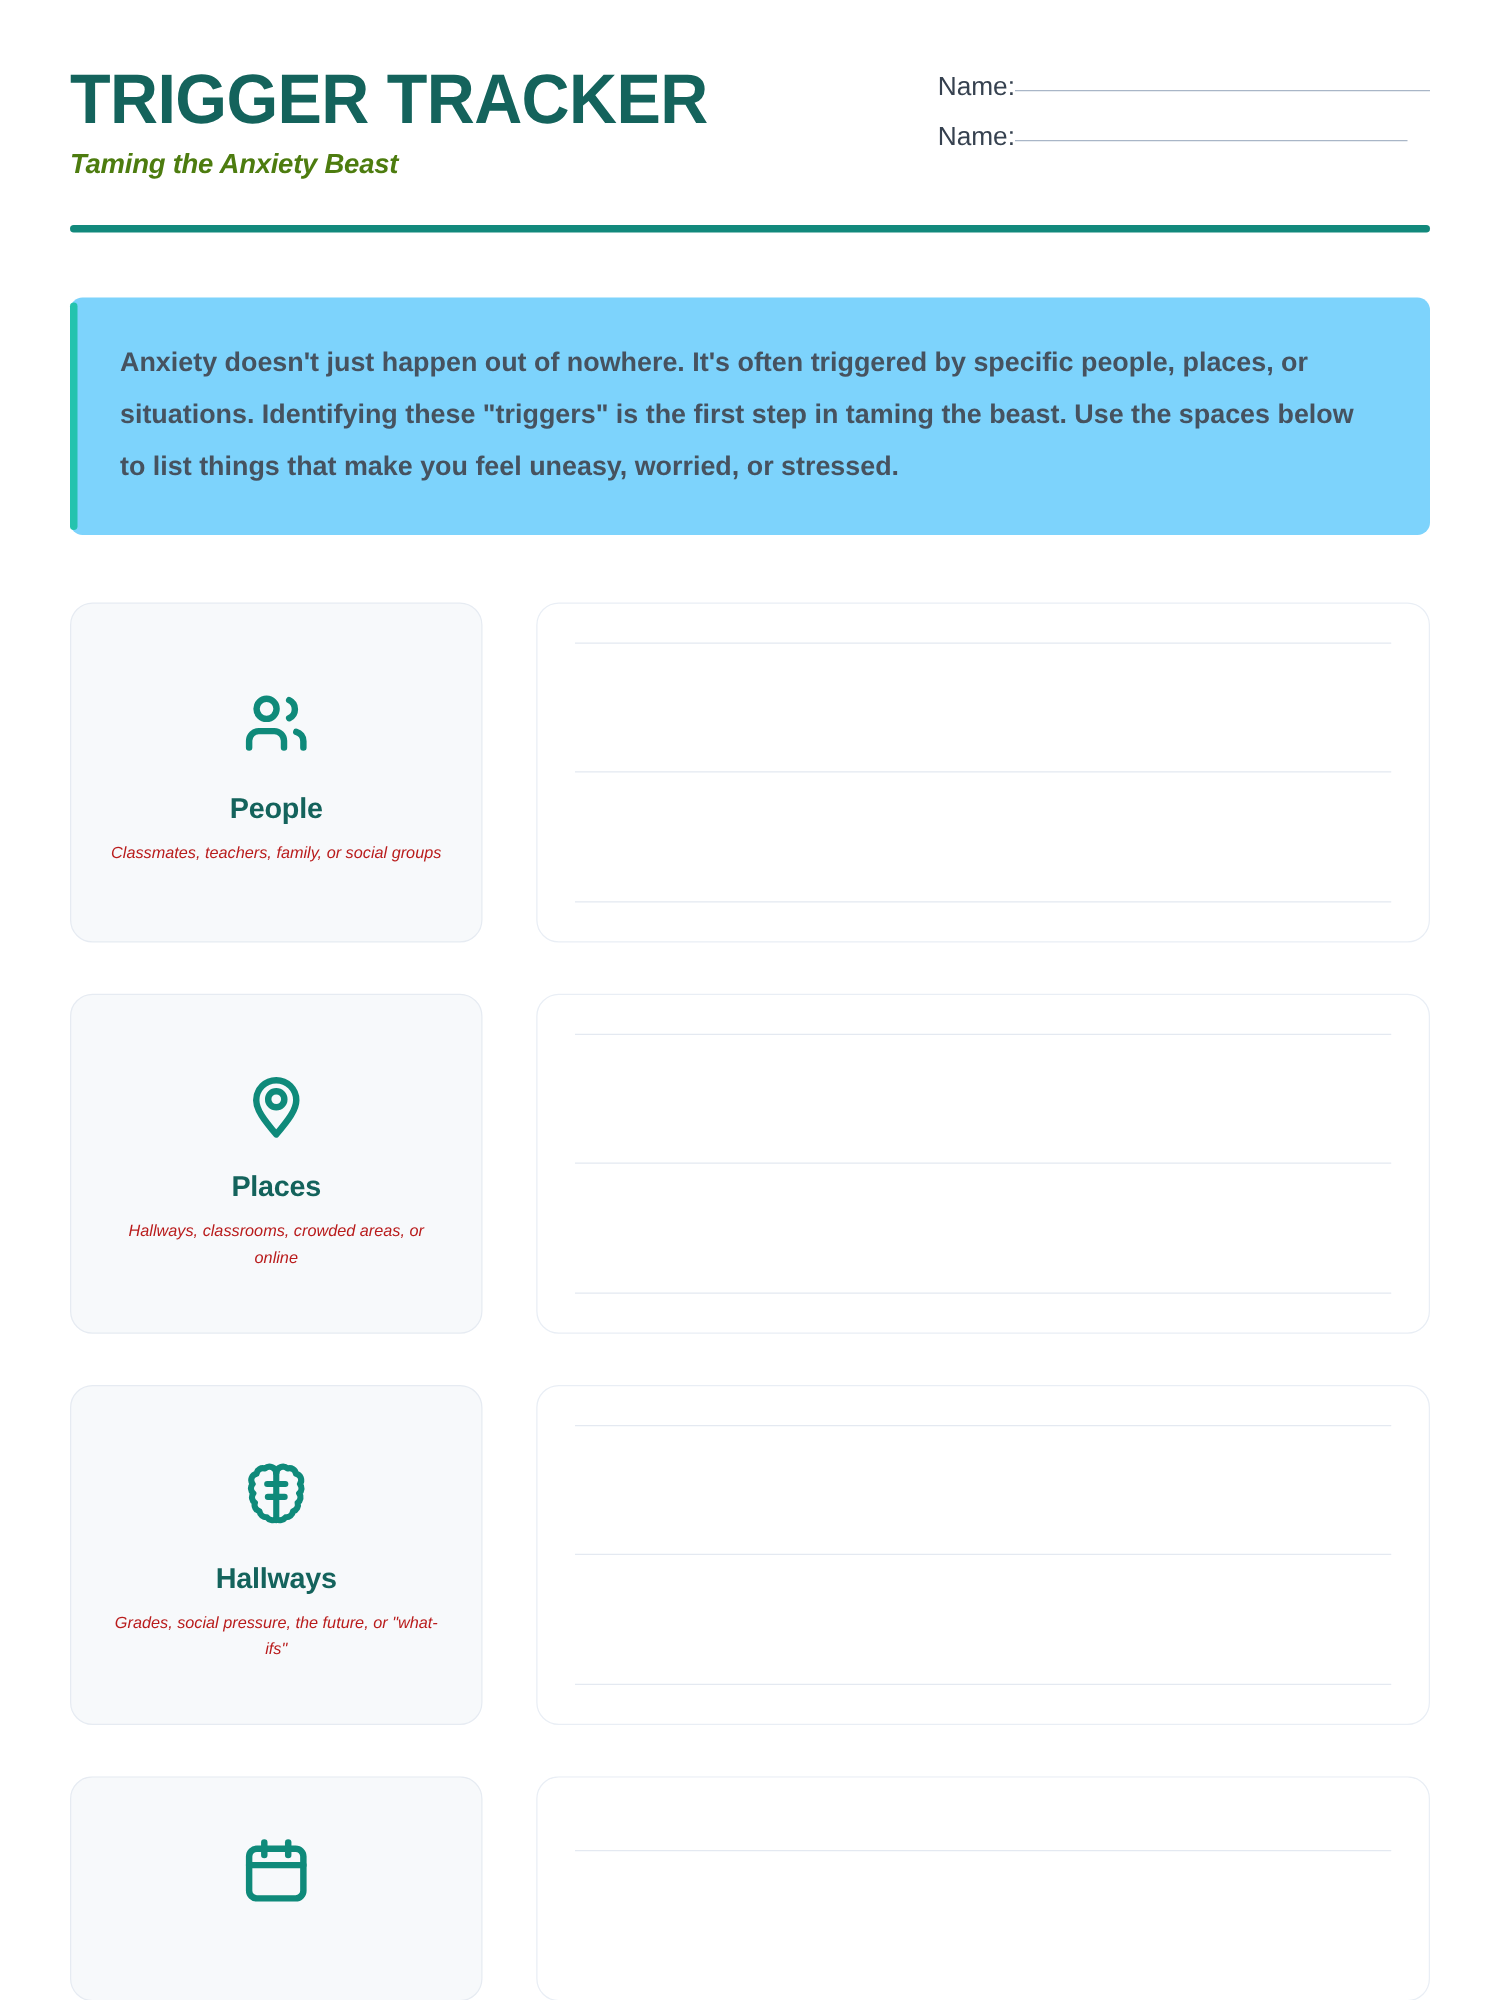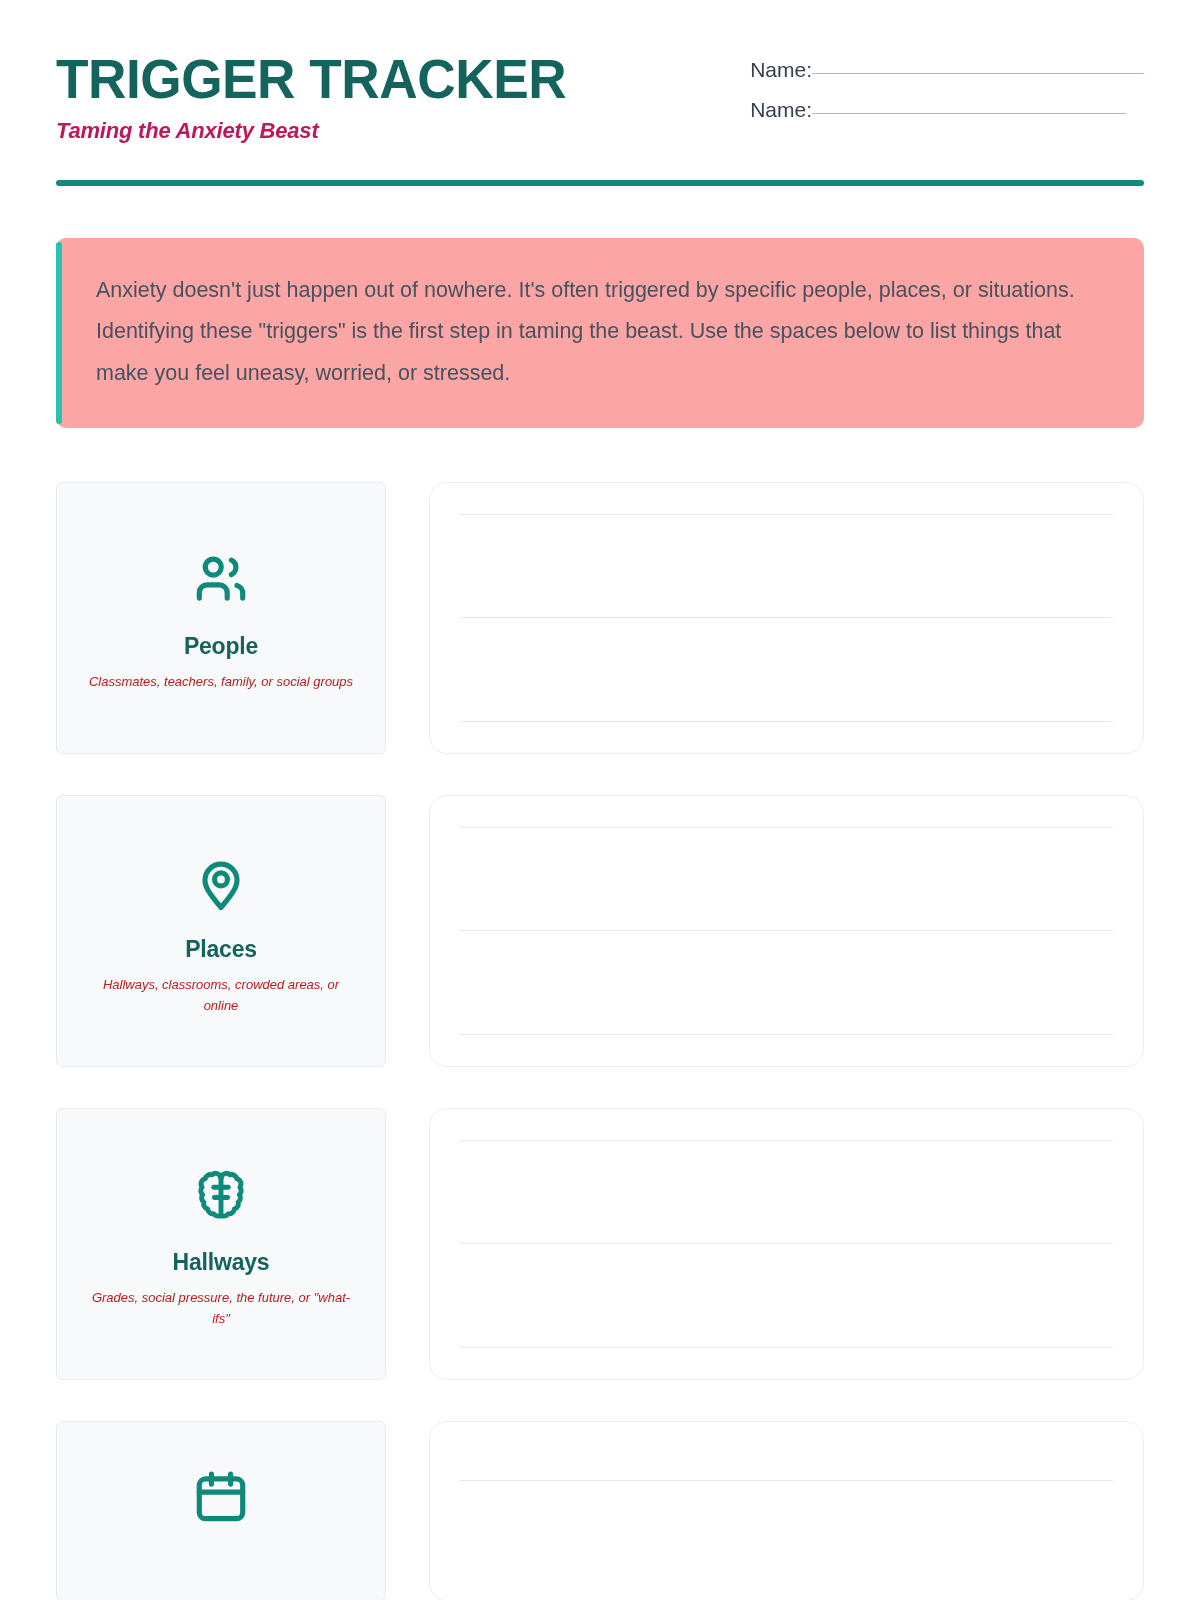--- a/index.html
+++ b/index.html
@@ -39,21 +39,21 @@
     font-stretch: condensed;
     transform: scaleX(0.95);
     transform-origin: left center;
   }
 
   .worksheet-subtitle {
     margin-top: 11px;
     font-size: 22px;
     font-weight: 700;
     font-style: italic;
-    color: #be185d;
+    color: #4d7c0f;
     letter-spacing: -0.2px;
   }
 
   .meta-block {
     padding-top: 12px;
     width: 410px;
     text-align: right;
   }
 
   .meta-row {
@@ -83,26 +83,27 @@
     margin-top: 36px;
     height: 6px;
     border-radius: 3px;
     background: #12897c;
   }
 
   
   .intro {
     position: relative;
     margin-top: 52px;
-    background: #fca5a5;
+    background: #7dd3fc;
     border-radius: 10px;
     padding: 32px 38px 34px 40px;
     min-height: 184px;
     display: flex;
     align-items: center;
+    font-weight: bold;
   }
 
   .intro-accent {
     position: absolute;
     left: 0;
     top: 4px;
     bottom: 4px;
     width: 6px;
     border-radius: 4px;
     background: #24c3ae;
@@ -122,21 +123,21 @@
     gap: 43px;
     margin-bottom: 41px;
     height: 272px;
   }
 
   .cat-card {
     width: 330px;
     flex: none;
     background: #f7f9fb;
     border: 1.6px solid #e6ebf2;
-    border-radius: 6px;
+    border-radius: 18px;
     display: flex;
     flex-direction: column;
     align-items: center;
     justify-content: center;
     padding: 18px 20px 12px;
   }
 
   .cat-icon {
     color: #0f8a7a;
     margin-bottom: 22px;

